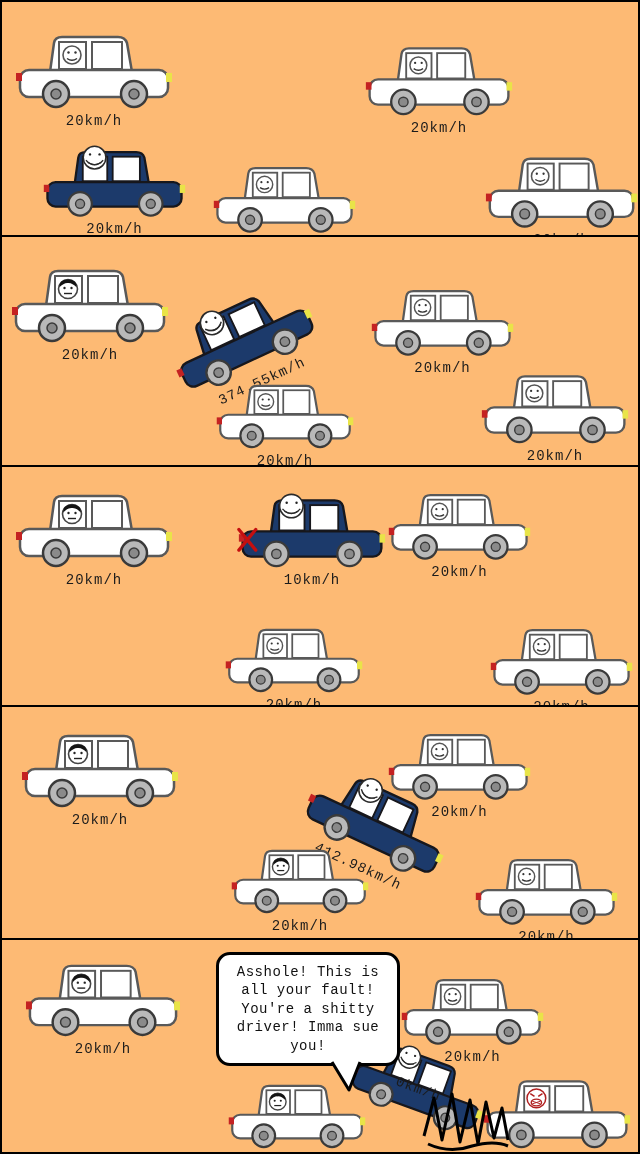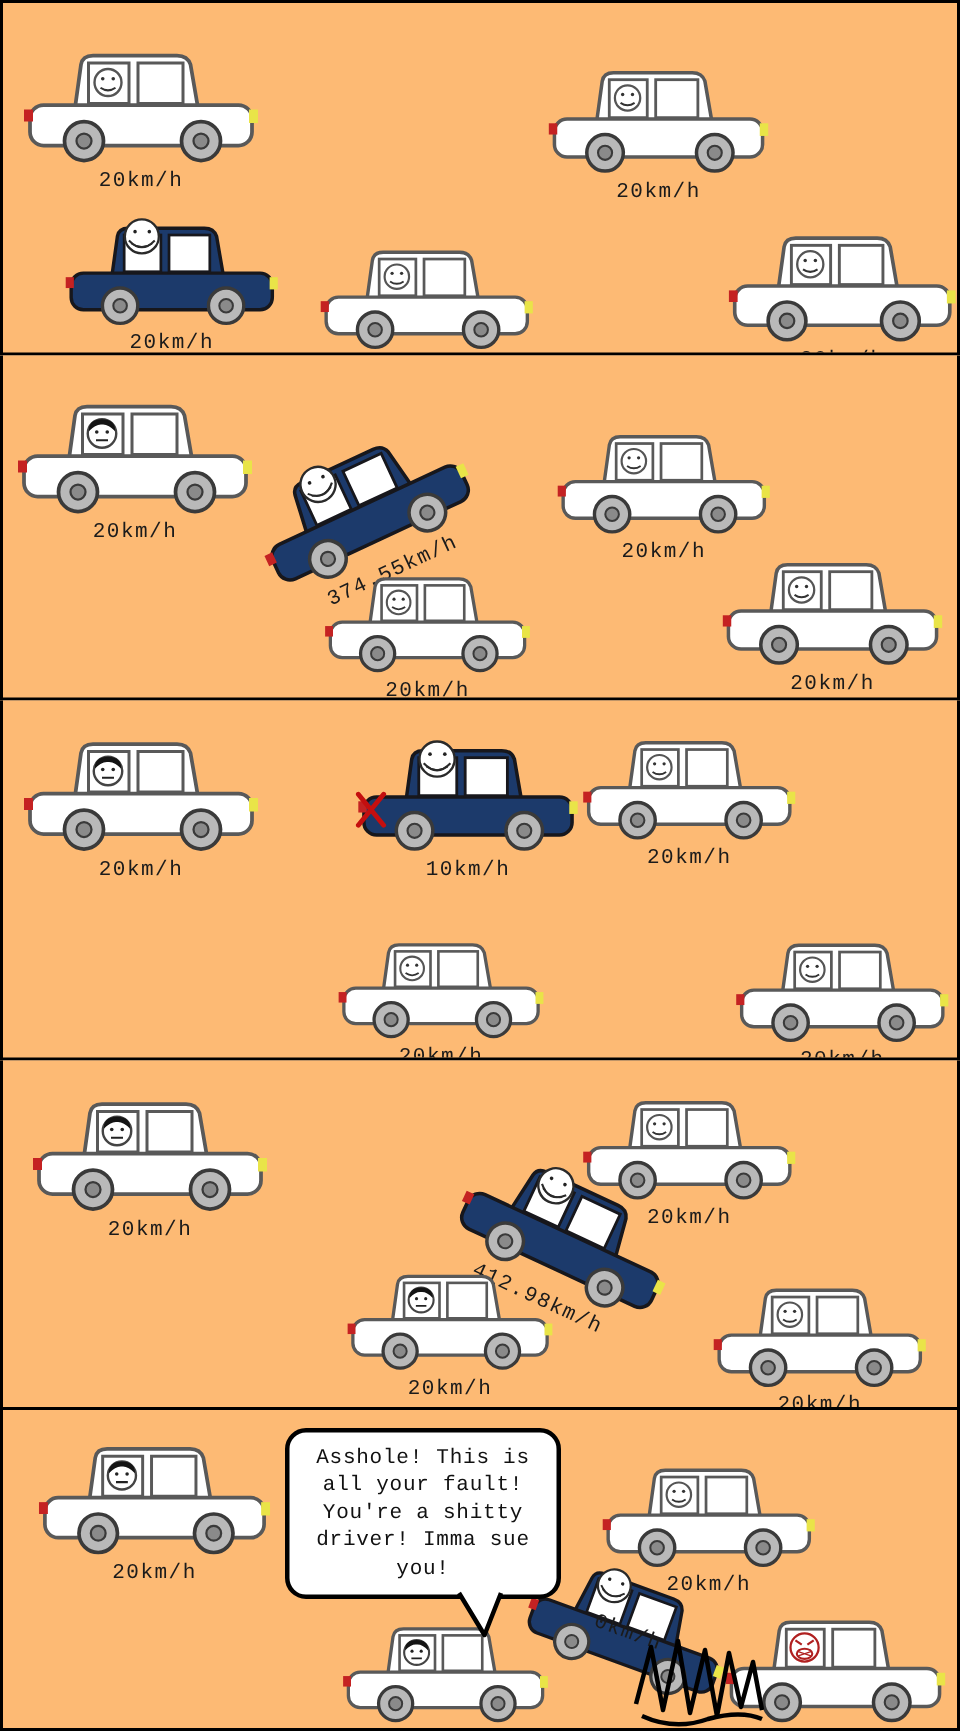--- a/index.html
+++ b/index.html
@@ -17,21 +17,21 @@
   .car{
     position:absolute;display:flex;flex-direction:column;align-items:center;
     z-index:1;transform-origin:50% 50%;
   }
   .car svg{display:block;width:100%;height:auto;}
   .speed{
     font-size:14px;letter-spacing:1px;color:#1b1b1b;
     white-space:nowrap;margin-top:1px;
   }
   .bubble{
-    position:absolute;left:188px;top:12px;width:184px;box-sizing:border-box;
+    position:absolute;left:214px;top:12px;width:184px;box-sizing:border-box;
     background:#fff;border:3px solid #000;border-radius:14px;
     padding:8px 5px;z-index:6;
   }
   .bubble-text{
     font-size:14px;line-height:1.32;letter-spacing:.5px;
     white-space:pre-line;text-align:center;color:#111;
   }
   .bubble-tail{position:absolute;left:108px;bottom:-31px;}
   .scribble{position:absolute;left:418px;top:148px;z-index:5;}
 </style>

